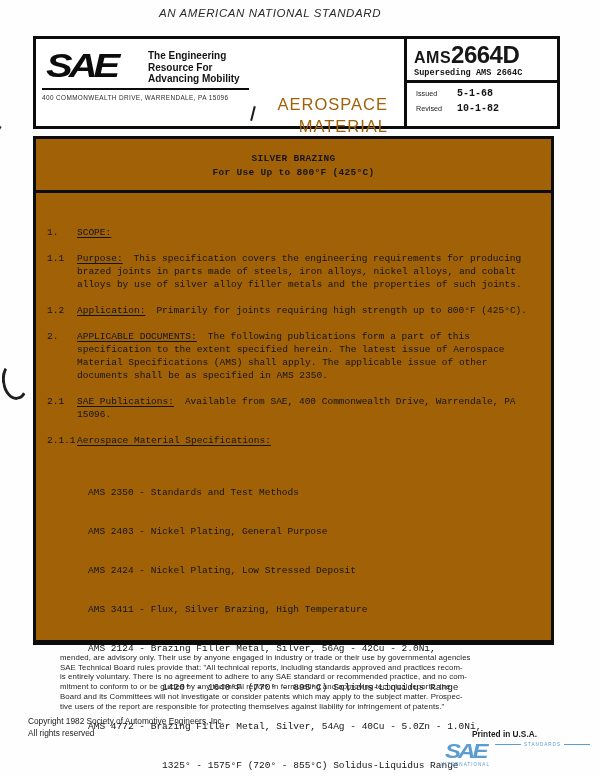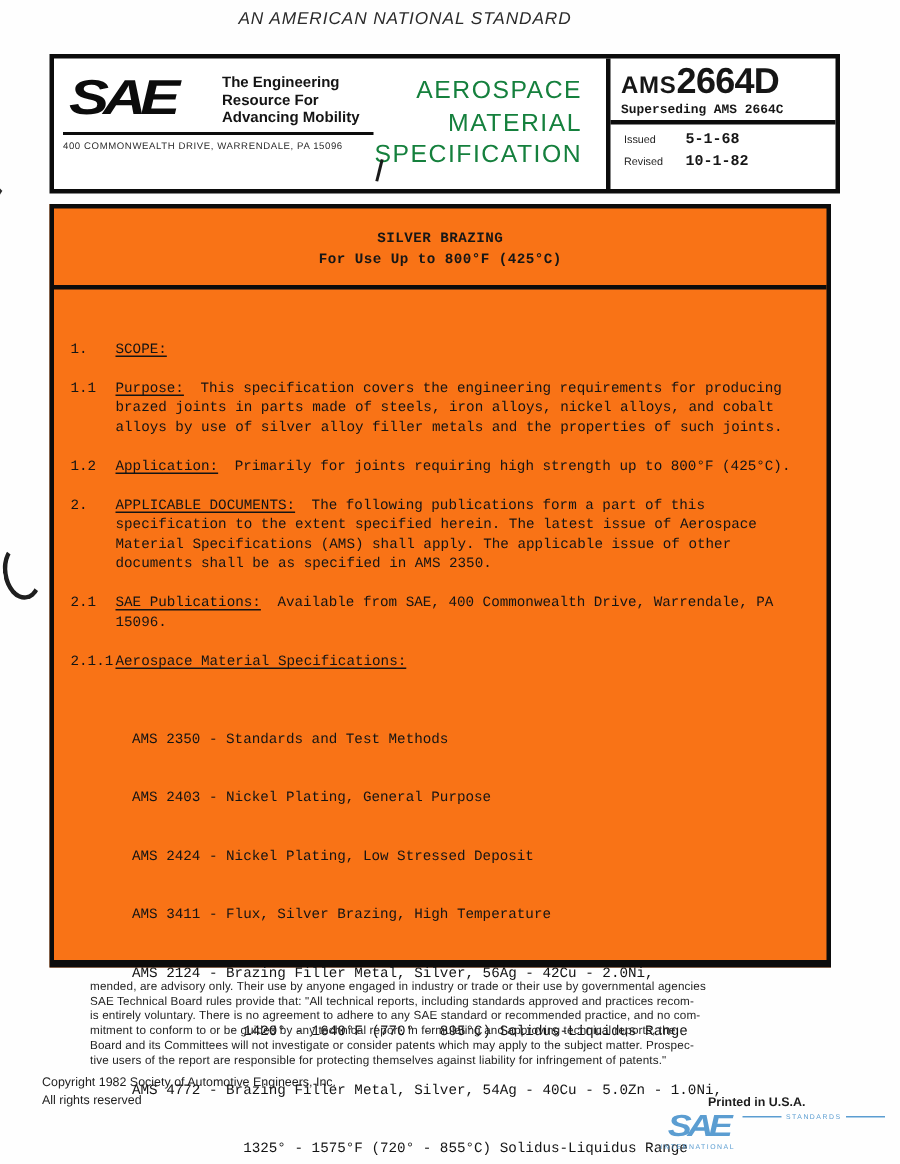--- a/index.html
+++ b/index.html
@@ -30,42 +30,42 @@
     position:absolute;left:112px;top:11px;
     font-size:10px;font-weight:bold;line-height:11.5px;color:#141414;
   }
   .logo-rule{position:absolute;left:6px;top:49px;width:207px;border-top:2px solid #0c0c0c;}
   .logo-address{
     position:absolute;left:6px;top:55px;width:210px;
     font-size:6.4px;letter-spacing:.4px;color:#2c2c2c;white-space:nowrap;
   }
   .doctype-cell{
     flex:1;text-align:right;padding:11px 16px 0 0;
-    font-size:16.5px;letter-spacing:1px;line-height:21.5px;color:#15803d;
+    font-size:16.5px;letter-spacing:1px;line-height:21.5px;color:#a16207;margin-top:44px;
   }
   .spec-cell{width:153px;border-left:3px solid #0c0c0c;position:relative;}
   .spec-id{position:absolute;left:7px;top:2px;white-space:nowrap;}
   .spec-prefix{font-size:16px;font-weight:700;letter-spacing:.5px;}
   .spec-number{font-size:24px;font-weight:bold;letter-spacing:-.5px;}
   .spec-superseding{
     position:absolute;left:7px;top:29px;
     font-family:"Liberation Mono","DejaVu Sans Mono",monospace;
     font-size:8.6px;font-weight:bold;white-space:nowrap;
   }
   .spec-divider{position:absolute;left:0;top:41px;width:100%;border-top:3px solid #0c0c0c;}
   .spec-row{position:absolute;left:9px;display:flex;align-items:baseline;}
   .spec-row.issued{top:49px;}
   .spec-row.revised{top:64px;}
   .spec-row .lbl{width:41px;font-size:7.2px;color:#222;}
   .spec-row .dt{font-family:"Liberation Mono","DejaVu Sans Mono",monospace;font-size:10px;font-weight:bold;}
 
   
   .main-box{
     position:absolute;left:33px;top:136px;width:521px;height:509px;
-    border:3px solid #0c0c0c;border-bottom-width:5px;background:#f97316;
+    border:3px solid #0c0c0c;border-bottom-width:5px;background:#a16207;
     box-sizing:border-box;
   }
   .title-section{
     height:54px;border-bottom:3px solid #0c0c0c;box-sizing:border-box;
     text-align:center;padding-top:13px;
     font-family:"Liberation Mono","DejaVu Sans Mono",monospace;
     font-size:9.5px;font-weight:bold;line-height:14px;letter-spacing:.3px;
   }
   .body-section{
     padding:33px 16px 0 11px;

